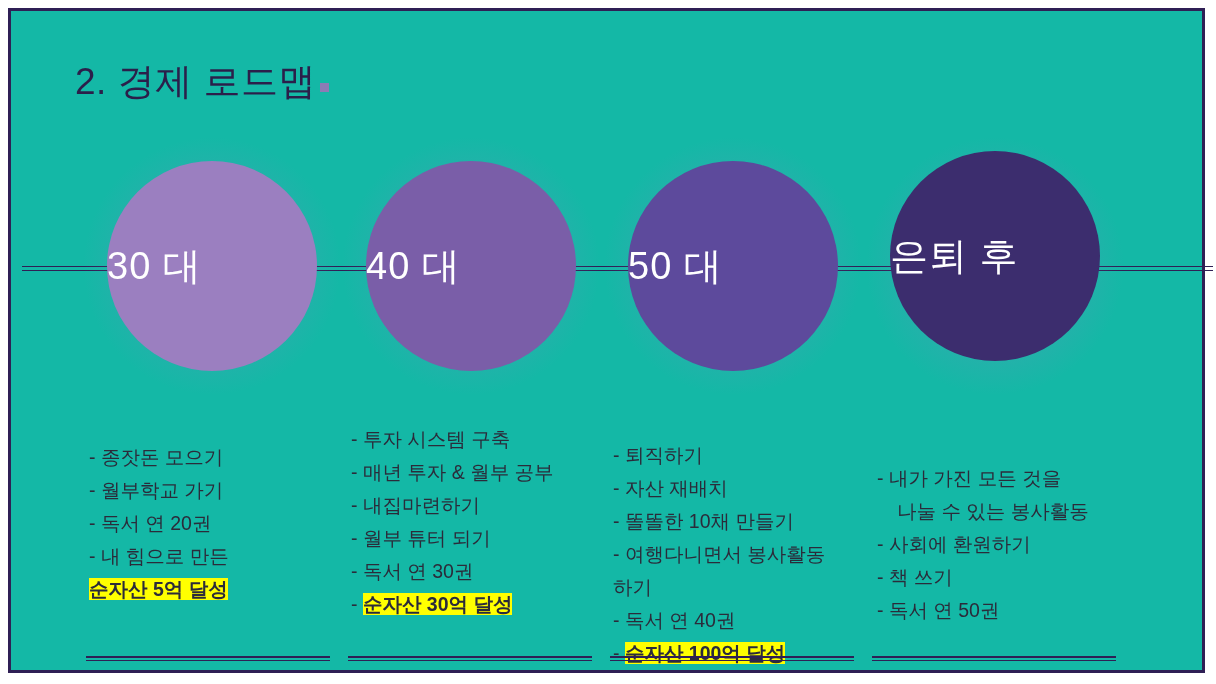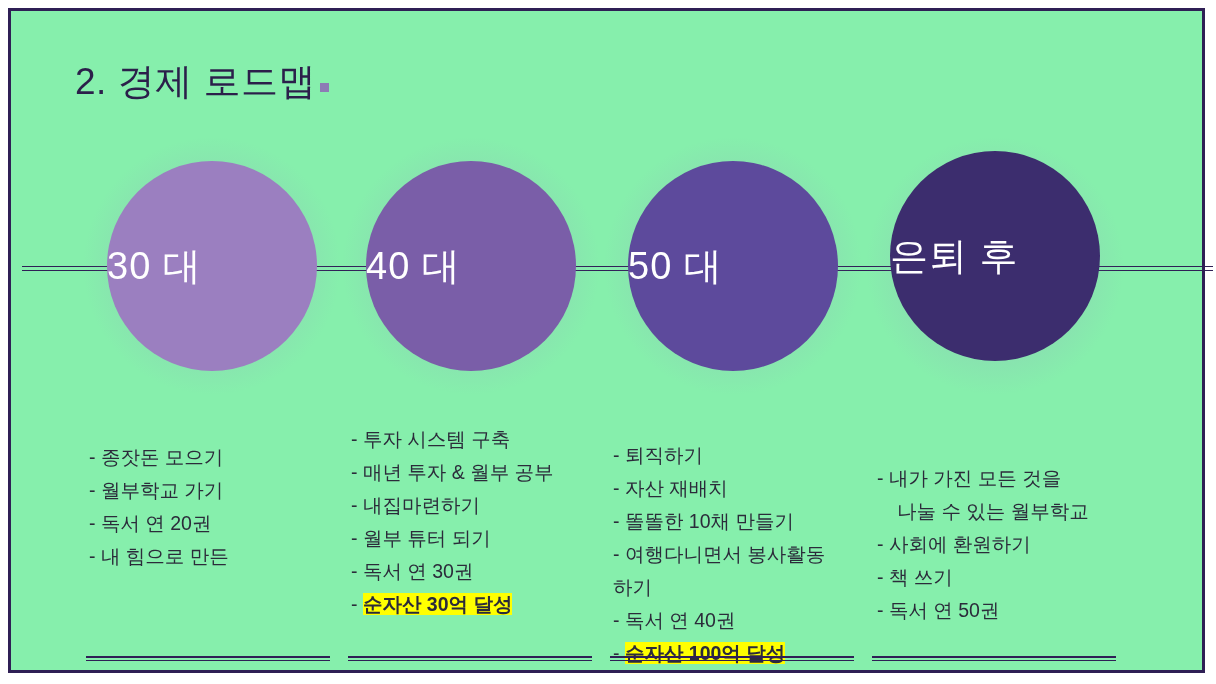--- a/index.html
+++ b/index.html
@@ -18,21 +18,21 @@
     overflow: hidden;
   }
   
   #slide-frame {
     position: absolute;
     left: 8px;
     top: 8px;
     width: 1197px;
     height: 665px;
     border: 3px solid #2f1f55;
-    background: #86efac;
+    background: #14b8a6;
     box-sizing: border-box;
   }
   #title {
     position: absolute;
     left: 64px;
     top: 46px;
     font-size: 37px;
     color: #2b1f4a;
     letter-spacing: 0.5px;
     white-space: nowrap;
@@ -123,41 +123,42 @@
     <div class="circle-glow" style="left:855px; top:126px; width:258px; height:258px;"></div>
     <div class="circle" style="left:879px; top:140px; width:210px; height:210px; background:#3c2d6e;">
       <span>은퇴 후</span>
     </div>
 
     <div class="col" id="col-1" style="left:78px; top:430px;">
         <span class="line"><span>- 종잣돈 모으기</span></span>
         <span class="line"><span>- 월부학교 가기</span></span>
         <span class="line"><span>- 독서 연 20권</span></span>
         <span class="line"><span>- 내 힘으로 만든</span></span>
+        <span class="line"><span class="hl">순자산 5억 달성</span></span>
       </div>
     <div class="col" id="col-2" style="left:340px; top:412px;">
         <span class="line"><span>- 투자 시스템 구축</span></span>
         <span class="line"><span>- 매년 투자 &amp; 월부 공부</span></span>
         <span class="line"><span>- 내집마련하기</span></span>
         <span class="line"><span>- 월부 튜터 되기</span></span>
         <span class="line"><span>- 독서 연 30권</span></span>
         <span class="line"><span>- </span><span class="hl">순자산 30억 달성</span></span>
       </div>
     <div class="col" id="col-3" style="left:602px; top:396px;margin-top:32px;">
         <span class="line"><span>- 퇴직하기</span></span>
         <span class="line"><span>- 자산 재배치</span></span>
         <span class="line"><span>- 똘똘한 10채 만들기</span></span>
         <span class="line"><span>- 여행다니면서 봉사활동</span></span>
         <span class="line"><span>하기</span></span>
         <span class="line"><span>- 독서 연 40권</span></span>
         <span class="line"><span>- </span><span class="hl">순자산 100억 달성</span></span>
       </div>
     <div class="col" id="col-4" style="left:866px; top:451px;">
         <span class="line"><span>- 내가 가진 모든 것을</span></span>
-        <span class="line indent"><span>나눌 수 있는 월부학교</span></span>
+        <span class="line indent"><span>나눌 수 있는 봉사활동</span></span>
         <span class="line"><span>- 사회에 환원하기</span></span>
         <span class="line"><span>- 책 쓰기</span></span>
         <span class="line"><span>- 독서 연 50권</span></span>
       </div>
 
     <div class="col-rule" style="left:75px; top:645px; width:244px;"></div>
     <div class="col-rule" style="left:337px; top:645px; width:244px;"></div>
     <div class="col-rule" style="left:599px; top:645px; width:244px;"></div>
     <div class="col-rule" style="left:861px; top:645px; width:244px;"></div>
 

